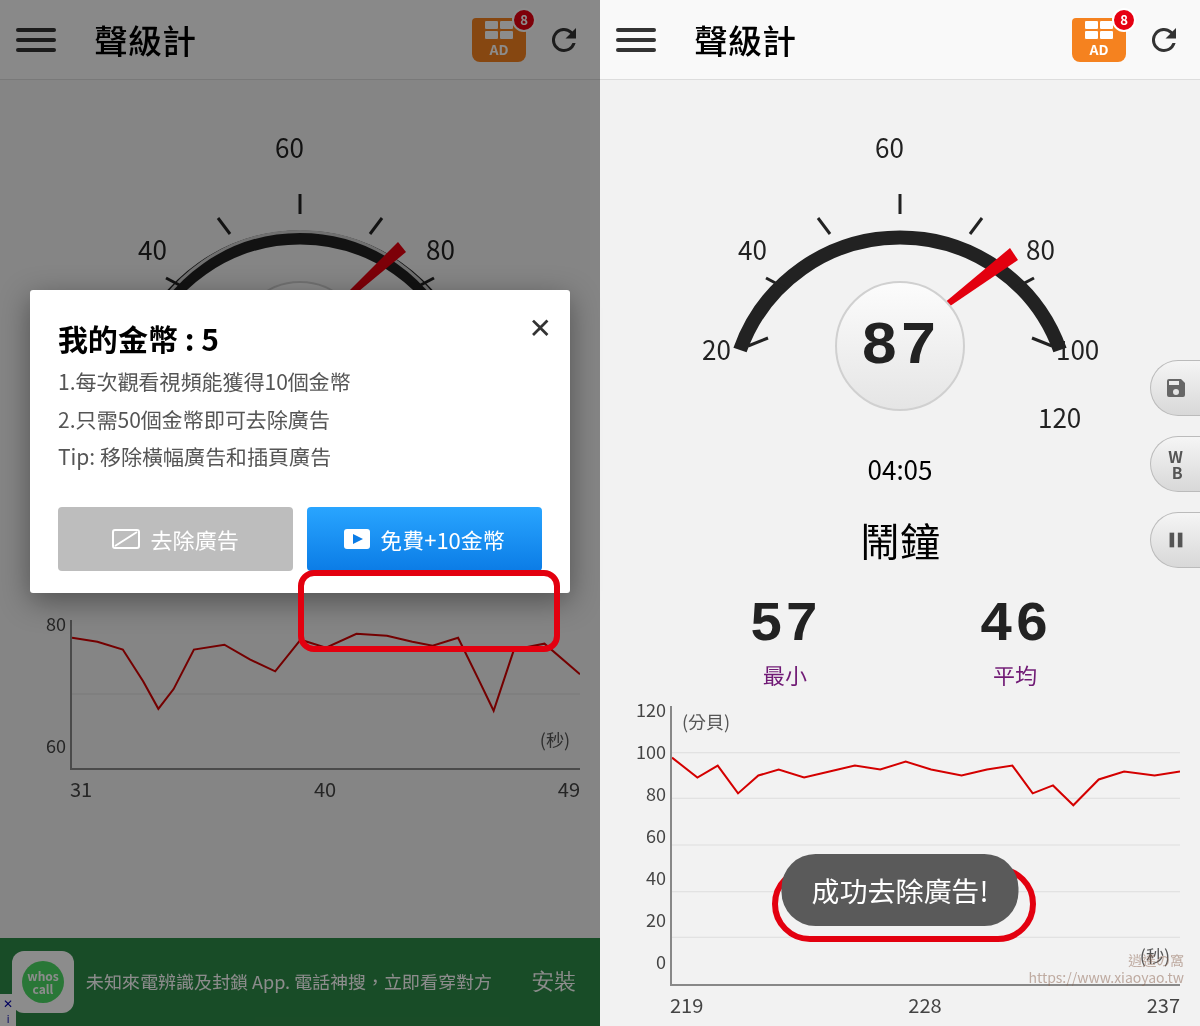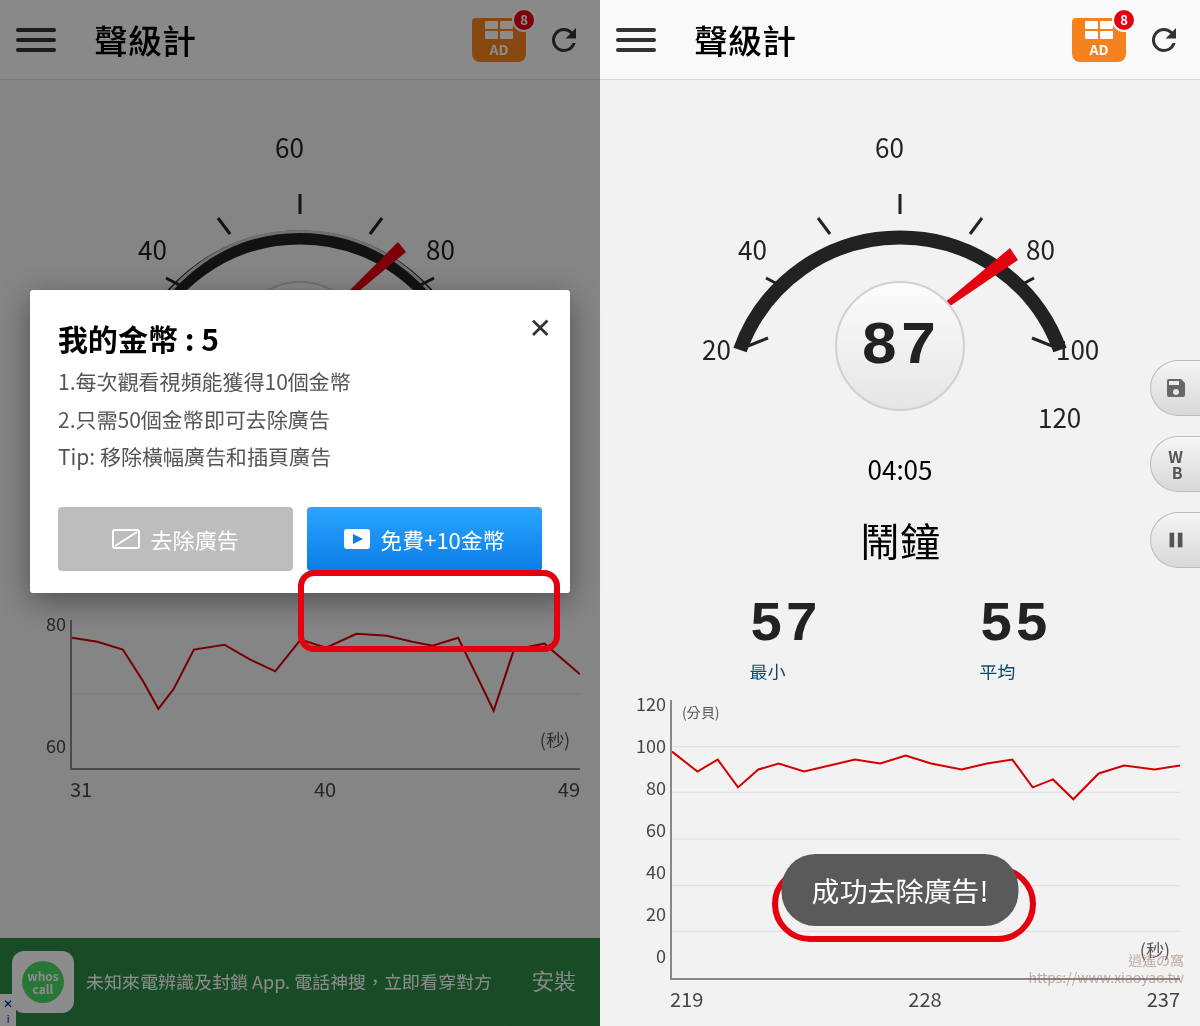--- a/index.html
+++ b/index.html
@@ -20,29 +20,29 @@
   .gauge-area { position:relative; height:400px; display:flex; justify-content:center; padding-top:30px; }
   .gauge { position:relative; width:420px; height:300px; }
   .gauge svg { position:absolute; left:0; top:0; }
   .tick-label { position:absolute; font-size:26px; color:#222; font-weight:400; }
   .center-circle { position:absolute; left:50%; top:210px; transform:translate(-50%,-30%); width:130px; height:130px; border-radius:50%; background:linear-gradient(#fcfcfc,#e5e5e5); border:2px solid #d0d0d0; display:flex; align-items:center; justify-content:center; }
   .digital { font-family:"DSEG7","Courier New",monospace; font-size:62px; font-weight:bold; color:#222; letter-spacing:2px; }
   .under-gauge { text-align:center; margin-top:-30px; }
   .timer { font-size:26px; color:#000; }
   .status-lbl { font-size:40px; color:#000; margin-top:24px; }
   .stats { display:flex; justify-content:space-around; padding:0 70px; margin-top:24px; }
-  .stat { }
+  .stat { text-align:center; }
   .stat .val { font-family:"DSEG7","Courier New",monospace; font-size:56px; color:#222; font-weight:bold; letter-spacing:2px; }
-  .stat .lbl { font-size:18px; color:#0c4a6e; margin-top:1px; }
+  .stat .lbl { font-size:22px; color:#701a75; margin-top:1px; }
   .side-btns { position:absolute; right:0; top:360px; display:flex; flex-direction:column; gap:20px; }
   .side-btn { width:50px; height:56px; background:linear-gradient(#f5f5f5,#d8d8d8); border-radius:28px 0 0 28px; border:1px solid #bbb; border-right:none; display:flex; align-items:center; justify-content:center; color:#555; font-size:20px; font-weight:bold; }
   .chart-area { margin-top:16px; padding:0 20px 10px 70px; position:relative; height:320px; }
   .chart { position:relative; width:100%; height:280px; border-left:2px solid #888; border-bottom:2px solid #888; }
   .y-ticks { position:absolute; left:-46px; top:-10px; height:100%; display:flex; flex-direction:column; justify-content:space-between; font-size:18px; color:#444; text-align:right; width:40px; }
-  .chart-lbl-unit { position:absolute; left:10px; top:2px; font-size:14px; color:#555; }
+  .chart-lbl-unit { position:absolute; left:10px; top:2px; font-size:18px; color:#555; }
   .chart-lbl-sec { position:absolute; right:10px; bottom:16px; font-size:18px; color:#555; }
   .x-ticks { display:flex; justify-content:space-between; font-size:20px; color:#444; padding:4px 0; }
   .chart svg { position:absolute; inset:0; width:100%; height:100%; }
   .grid-line { stroke:#ddd; stroke-width:1; }
   .data-line { stroke:#d40000; stroke-width:2; fill:none; }
   .modal { position:absolute; z-index:10; left:30px; right:30px; top:290px; background:#fff; border-radius:3px; box-shadow:0 8px 30px rgba(0,0,0,.4); padding:26px 28px 22px; }
   .modal h2 { font-size:30px; font-weight:bold; color:#000; }
   .modal .close { position:absolute; right:18px; top:16px; font-size:28px; color:#333; cursor:pointer; }
   .modal p { font-size:21px; color:#555; margin-top:6px; line-height:1.5; }
   .modal-btns { display:flex; gap:14px; margin-top:34px; }
@@ -243,21 +243,21 @@
         </svg>
     </div>
   </div>
 
   <div class="stats">
     <div class="stat">
       <div class="val">57</div>
       <div class="lbl">最小</div>
     </div>
     <div class="stat">
-      <div class="val">55</div>
+      <div class="val">46</div>
       <div class="lbl">平均</div>
     </div>
   </div>
 
   <div class="chart-area">
     <div class="chart">
       <div class="y-ticks">
         <span>120</span>
         <span>100</span>
         <span>80</span>

